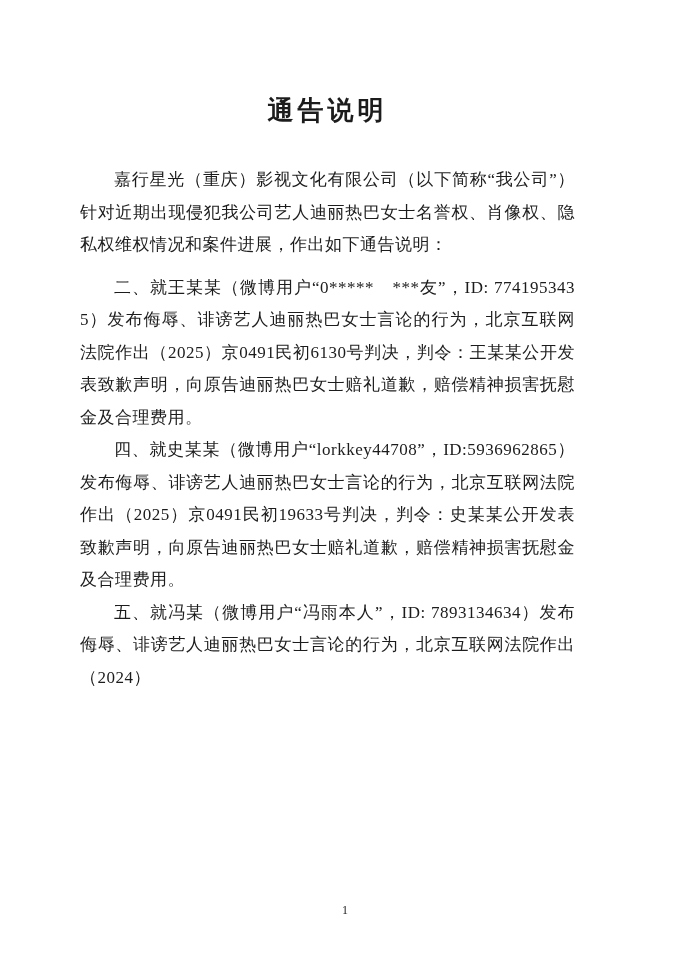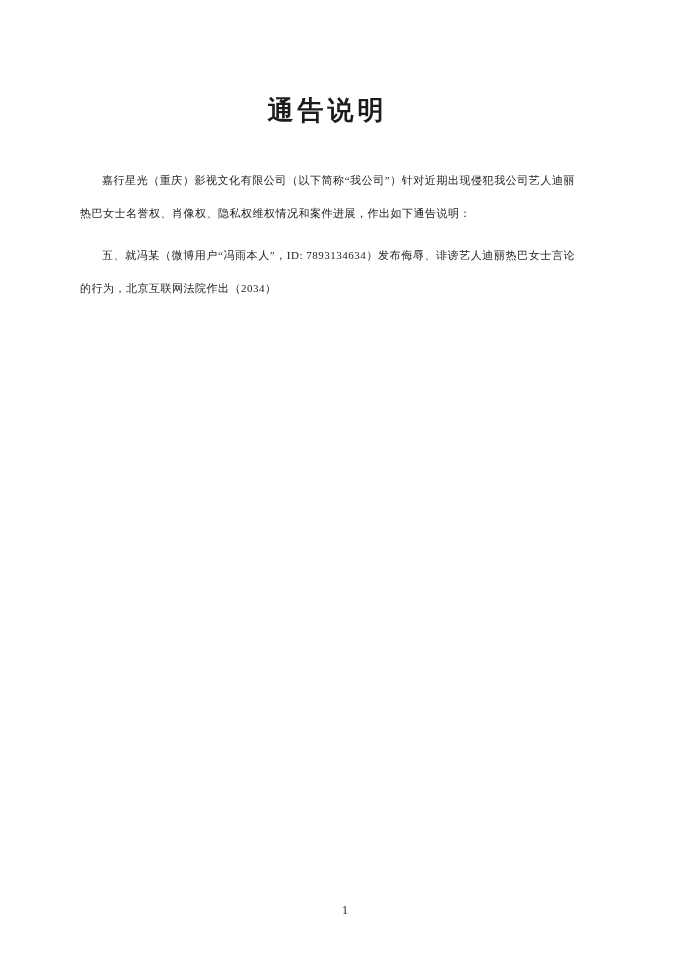--- a/index.html
+++ b/index.html
@@ -25,21 +25,21 @@
   .doc-title {
     margin: 0 0 36px 0;
     text-align: center;
     font-size: 26px;
     line-height: 34px;
     font-weight: bold;
     letter-spacing: 4px;
   }
   .para {
     margin: 0;
-    font-size: 11px;
+    font-size: 17px;
     line-height: 32.5px;
     text-align: justify;
     text-justify: inter-ideograph;
     text-indent: 2em;
     letter-spacing: 0.5px;
     word-break: break-all;
   }
   .intro {
     margin-bottom: 10px;
   }
@@ -55,19 +55,21 @@
 </style>
 </head>
 <body>
 
 <div class="page">
   <h1 class="doc-title">通告说明</h1>
 
   <p class="para intro">嘉行星光（重庆）影视文化有限公司（以下简称“我公司”）针对近期出现侵犯我公司艺人迪丽热巴女士名誉权、肖像权、隐私权维权情况和案件进展，作出如下通告说明：</p>
 
 
+  <p class="para">二、就王某某（微博用户“0*****　***友”，ID: 7741953435）发布侮辱、诽谤艺人迪丽热巴女士言论的行为，北京互联网法院作出（2025）京0491民初6130号判决，判令：王某某公开发表致歉声明，向原告迪丽热巴女士赔礼道歉，赔偿精神损害抚慰金及合理费用。</p>
 
 
+  <p class="para">四、就史某某（微博用户“lorkkey44708”，ID:5936962865）发布侮辱、诽谤艺人迪丽热巴女士言论的行为，北京互联网法院作出（2025）京0491民初19633号判决，判令：史某某公开发表致歉声明，向原告迪丽热巴女士赔礼道歉，赔偿精神损害抚慰金及合理费用。</p>
 
-  <p class="para">五、就冯某（微博用户“冯雨本人”，ID: 7893134634）发布侮辱、诽谤艺人迪丽热巴女士言论的行为，北京互联网法院作出（2034）</p>
+  <p class="para">五、就冯某（微博用户“冯雨本人”，ID: 7893134634）发布侮辱、诽谤艺人迪丽热巴女士言论的行为，北京互联网法院作出（2024）</p>
 
   <div class="page-number">1</div>
 </div>
 
 </body></html>

